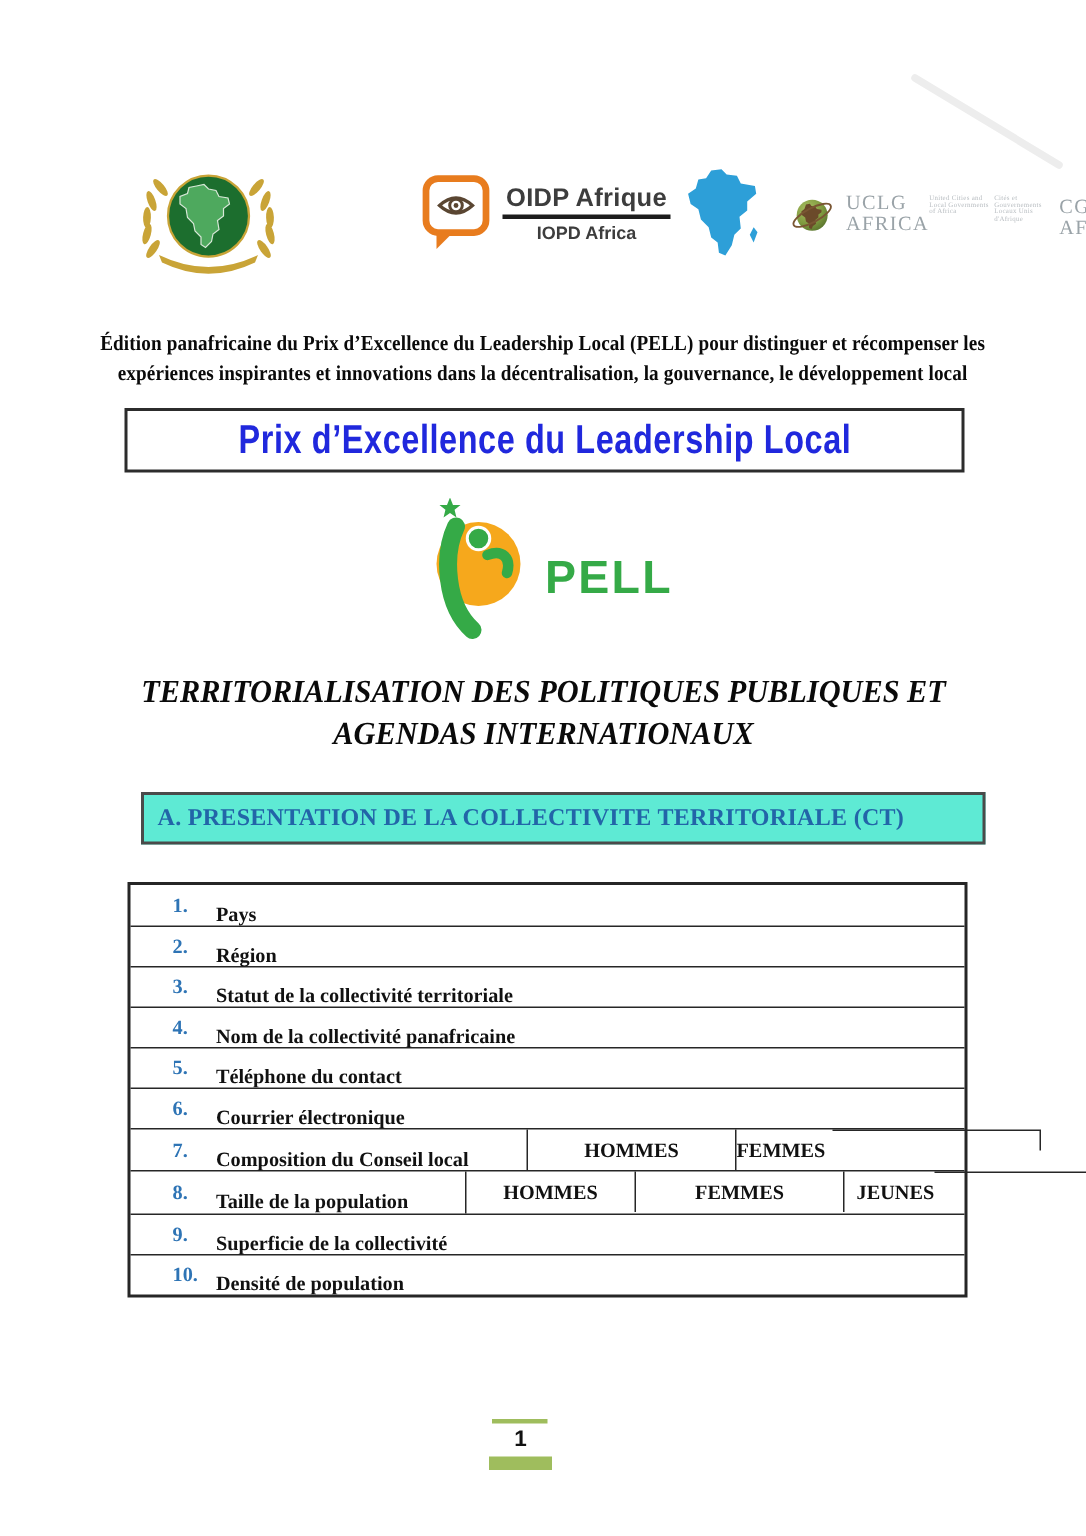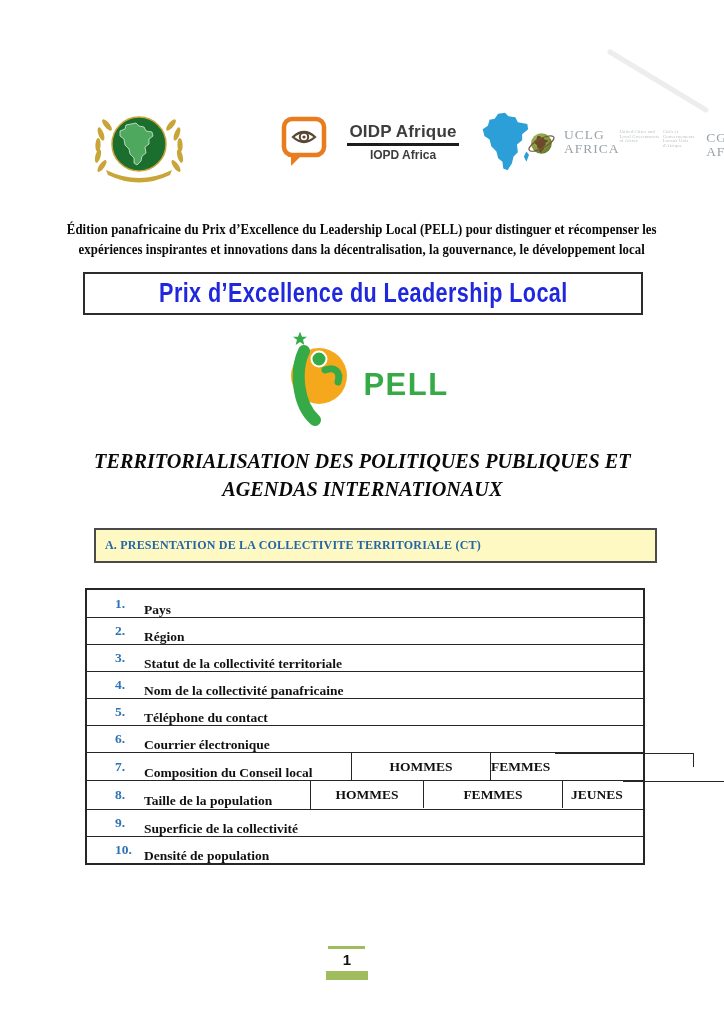--- a/index.html
+++ b/index.html
@@ -7,21 +7,21 @@
     position:relative; width:724px; height:1024px; background:#ffffff;
     overflow:hidden; font-family:"Liberation Serif", serif; color:#111;
   }
   .abs { position:absolute; }
 
   
   .artifact { left:598px; top:38px; }
 
   
   .au-logo   { left:86px;  top:108px; }
-  .oidp-logo { left:281px; top:112px; display:flex; align-items:center; gap:20px; }
+  .oidp-logo { left:281px; top:112px; display:flex; align-items:center; gap:8px; }
   .oidp-text { display:flex; flex-direction:column; align-items:center; font-family:"Liberation Sans", sans-serif; color:#3d3d3d; font-weight:bold; }
   .oidp-line1 { font-size:17px; letter-spacing:.2px; }
   .oidp-rule  { width:112px; height:2.4px; background:#1c1c1c; margin:1px 0 2px 0; }
   .oidp-line2 { font-size:12px; }
   .uclg-logo { left:527px; top:114px; display:flex; align-items:center; gap:7px; }
   .uclg-text { display:flex; font-family:Liberation Serif, serif; color:#9aa3a8; line-height:1; }
   .uclg-line1 { font-size:13.5px; letter-spacing:1px; }
   .uclg-sub   { font-size:4.6px; color:#b9bec2; margin-top:2px; letter-spacing:.2px; }
   .uclg-line2 { font-size:13.5px; letter-spacing:1px; margin-top:3px; }
 
@@ -49,21 +49,21 @@
   
   .heading { left:0; right:0; top:447px; text-align:center; }
   .heading .inner {
     display:inline-block; transform:scaleX(.94); transform-origin:center;
     font-weight:bold; font-style:italic; font-size:21.5px; line-height:28px; color:#0a0a0a;
   }
 
   
   .section-box { left:94px; top:528px; width:550px; height:31px; border:2px solid #4a4a4a;
                  line-height:31px; padding-left:9px; box-sizing:content-box;
-                 font-weight:bold; font-size:12px; color:#2265a8; letter-spacing:.2px; background:#fef9c3; white-space:nowrap; }
+                 font-weight:bold; font-size:16px; color:#2265a8; letter-spacing:.2px; background:#5eead4; white-space:nowrap; }
 
   
   .tbl { left:85px; top:588px; width:560px; border:2px solid #262626; background:#fff; box-sizing:border-box; }
   .trow { display:flex; border-top:1.5px solid #262626; box-sizing:border-box; font-size:13.5px; }
   .trow.first { border-top:none; }
   .trow.simple { height:27px; align-items:center; }
   .num { color:#2e74b5; font-weight:bold; margin-left:28px; width:26px; flex:none; }
   .lab { font-weight:bold; margin-left:3px; white-space:nowrap;margin-top:12px; }
   .compound { align-items:stretch; }
   .lblcell { flex:none; border-right:1.5px solid #262626; box-sizing:border-box; }

